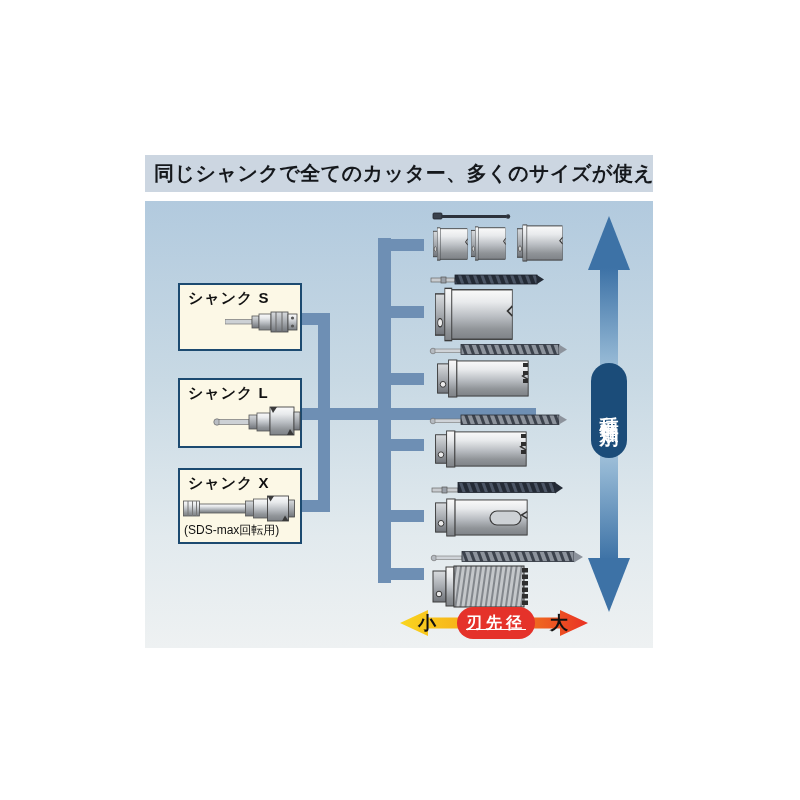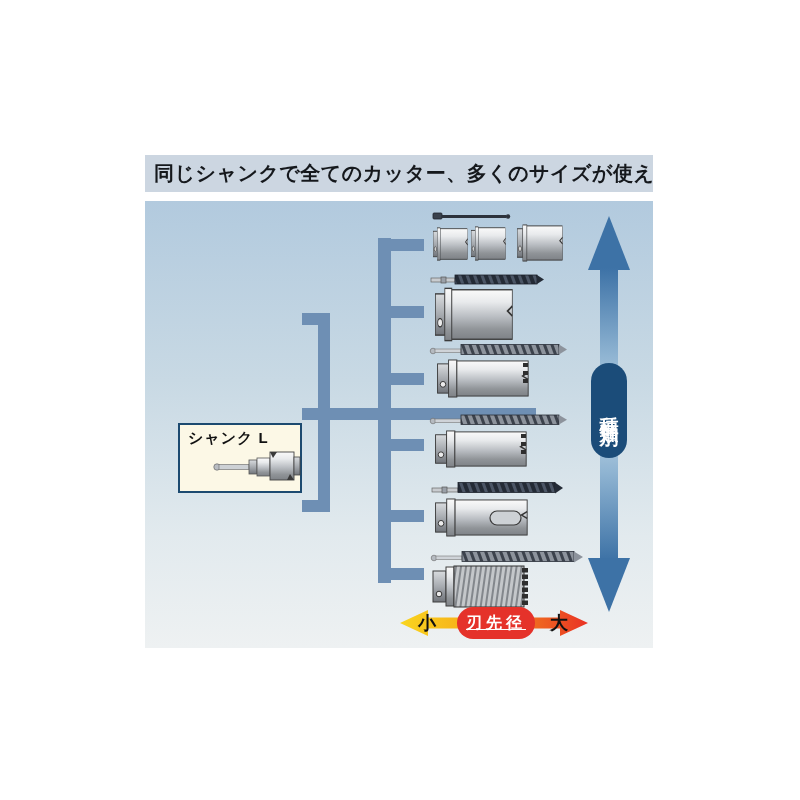--- a/index.html
+++ b/index.html
@@ -178,35 +178,66 @@
         <rect x="97" y="363" width="6" height="4.5" fill="#2e2e2e"></rect>
         <rect x="97" y="369.5" width="6" height="4.5" fill="#2e2e2e"></rect>
         <rect x="97" y="376" width="6" height="4.5" fill="#2e2e2e"></rect>
         <rect x="97" y="382.5" width="6" height="4.5" fill="#2e2e2e"></rect>
         <rect x="97" y="389" width="6" height="4.5" fill="#2e2e2e"></rect>
         <rect x="97" y="395.5" width="6" height="4.5" fill="#2e2e2e"></rect>
         <circle cx="14" cy="389" r="2.8" fill="#e9e9e9" stroke="#333"></circle>
       </g>
     </svg>
 
-
-    <div class="shank-box" style="left:33px; top:177px; height:70px;margin-top:45px;">
+    <div class="shank-box" style="left:33px; top:82px; height:68px;">
+      <div class="lbl">シャンク S</div>
+      <svg class="shank-img" style="left:45px; top:24px;" width="75" height="26" viewBox="0 0 75 26">
+        <rect x="0" y="10.5" width="27" height="4.5" fill="#cdd1d5" stroke="#777" stroke-width="0.7"></rect>
+        <rect x="27" y="7" width="7" height="12" fill="url(#metD)" stroke="#555" stroke-width="0.8"></rect>
+        <rect x="34" y="5" width="12" height="16" fill="url(#met)" stroke="#555" stroke-width="0.8"></rect>
+        <rect x="46" y="3" width="17" height="20" fill="url(#metD)" stroke="#444" stroke-width="0.8"></rect>
+        <line x1="51" y1="3" x2="51" y2="23" stroke="#666"></line>
+          <line x1="57" y1="3" x2="57" y2="23" stroke="#666"></line>
+        <rect x="63" y="5" width="9" height="16" fill="url(#met)" stroke="#444" stroke-width="0.8"></rect>
+        <circle cx="67.5" cy="9" r="1.6" fill="#555"></circle>
+          <circle cx="67.5" cy="17" r="1.6" fill="#555"></circle>
+      </svg>
+    </div>
+
+    <div class="shank-box" style="left:33px; top:177px; height:70px;">
       <div class="lbl">シャンク L</div>
       <svg class="shank-img" style="left:33px; top:24px;" width="88" height="34" viewBox="0 0 88 34">
         <circle cx="4" cy="18" r="3.2" fill="#b9bdc3" stroke="#666" stroke-width="0.7"></circle>
         <rect x="6" y="15.5" width="30" height="5" fill="#cdd1d5" stroke="#777" stroke-width="0.7"></rect>
         <rect x="36" y="11" width="8" height="14" fill="url(#metD)" stroke="#555" stroke-width="0.8"></rect>
         <rect x="44" y="9" width="13" height="18" fill="url(#met)" stroke="#555" stroke-width="0.8"></rect>
         <rect x="57" y="3" width="24" height="28" fill="url(#met)" stroke="#444" stroke-width="0.9"></rect>
         <polygon points="57,3 64,3 60,9" fill="#3a3a3a"></polygon>
         <polygon points="74,31 81,31 77,25" fill="#3a3a3a"></polygon>
         <rect x="81" y="8" width="6" height="18" fill="url(#metD)" stroke="#444" stroke-width="0.8"></rect>
       </svg>
     </div>
 
+    <div class="shank-box" style="left:33px; top:267px; height:76px;">
+      <div class="lbl">シャンク X</div>
+      <svg class="shank-img" style="left:3px; top:25px;" width="116" height="28" viewBox="0 0 116 28">
+        <rect x="0.5" y="6" width="16" height="15" fill="url(#met)" stroke="#555" stroke-width="0.8"></rect>
+        <line x1="5" y1="6" x2="5" y2="21" stroke="#777"></line>
+          <line x1="9.5" y1="6" x2="9.5" y2="21" stroke="#777"></line>
+          <line x1="13.5" y1="6" x2="13.5" y2="21" stroke="#777"></line>
+        <rect x="16.5" y="9" width="46" height="9" fill="url(#met)" stroke="#555" stroke-width="0.8"></rect>
+        <rect x="62.5" y="6" width="8" height="15" fill="url(#metD)" stroke="#555" stroke-width="0.8"></rect>
+        <rect x="70.5" y="4" width="14" height="19" fill="url(#met)" stroke="#555" stroke-width="0.8"></rect>
+        <rect x="84.5" y="1" width="21" height="25" fill="url(#met)" stroke="#444" stroke-width="0.9"></rect>
+        <polygon points="84.5,1 91,1 87.5,6.5" fill="#3a3a3a"></polygon>
+        <polygon points="99,26 105.5,26 102,20.5" fill="#3a3a3a"></polygon>
+        <rect x="105.5" y="5" width="6" height="17" fill="url(#metD)" stroke="#444" stroke-width="0.8"></rect>
+      </svg>
+      <div class="note">(SDS-max回転用)</div>
+    </div>
 
     <svg id="v-arrow" viewBox="0 0 58 404">
       <defs>
         <linearGradient id="varr" x1="0" y1="0" x2="0" y2="1">
           <stop offset="0" stop-color="#3d72a6"></stop>
             <stop offset="0.3" stop-color="#8fb4d2"></stop>
           <stop offset="0.5" stop-color="#c3d8e7"></stop>
             <stop offset="0.7" stop-color="#8fb4d2"></stop>
           <stop offset="1" stop-color="#3d72a6"></stop>
         </linearGradient>

